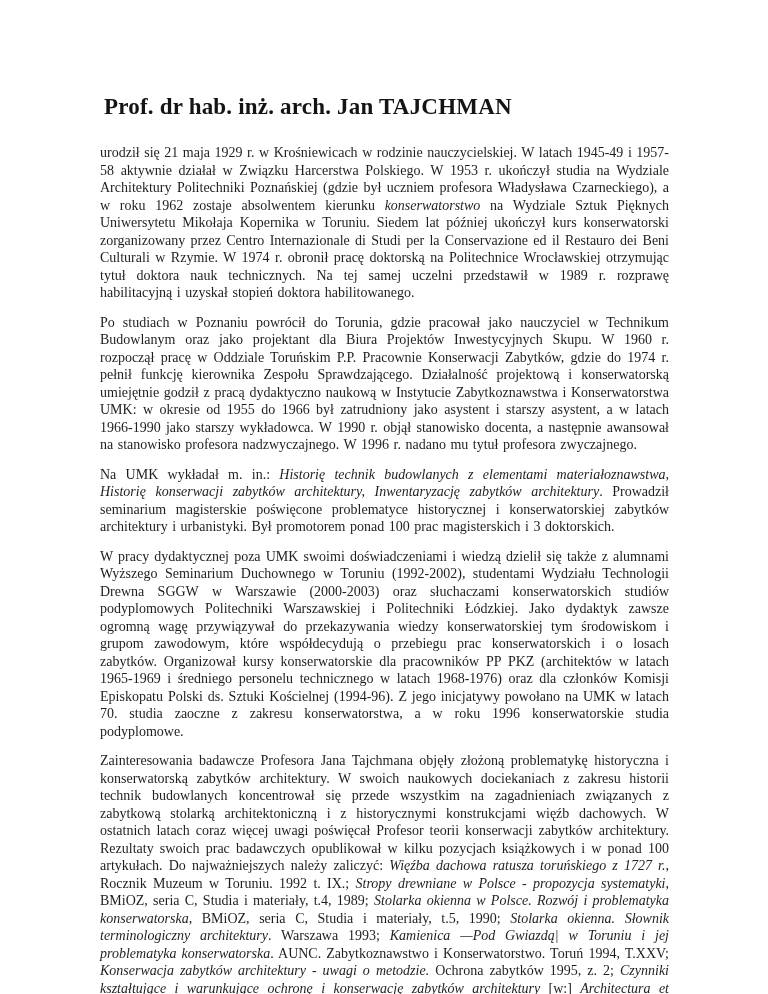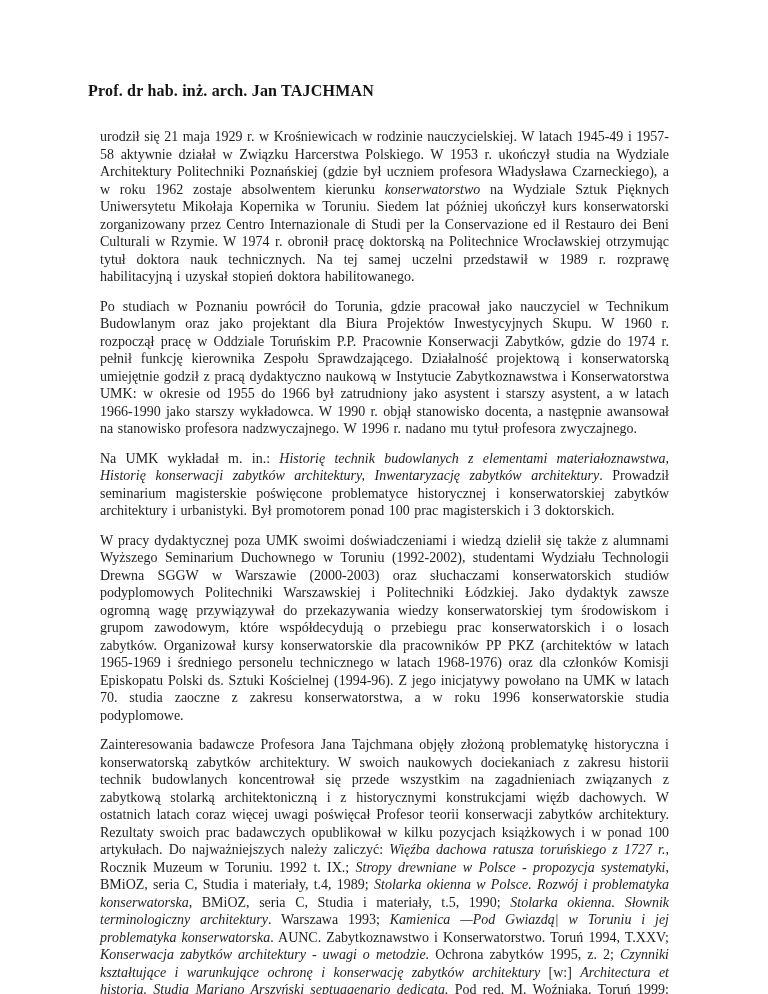--- a/index.html
+++ b/index.html
@@ -18,22 +18,22 @@
     box-sizing: border-box;
     width: 768px;
     height: 994px;
     padding: 80px 87px 40px 88px;
     background: #ffffff;
   }
   .doc-header {
     margin: 0 0 27px 0;
   }
   .doc-title, .doc-subtitle {
-    margin: 0;
-    font-size: 16px;
+    margin: 16px;
+    font-size: 23px;
     font-weight: bold;
     line-height: 21px;
     color: #141414;
     letter-spacing: 0.2px;
   }
   .doc-body p {
     margin: 12px;
     font-size: 14px;
     line-height: 17.5px;
     text-align: justify;

